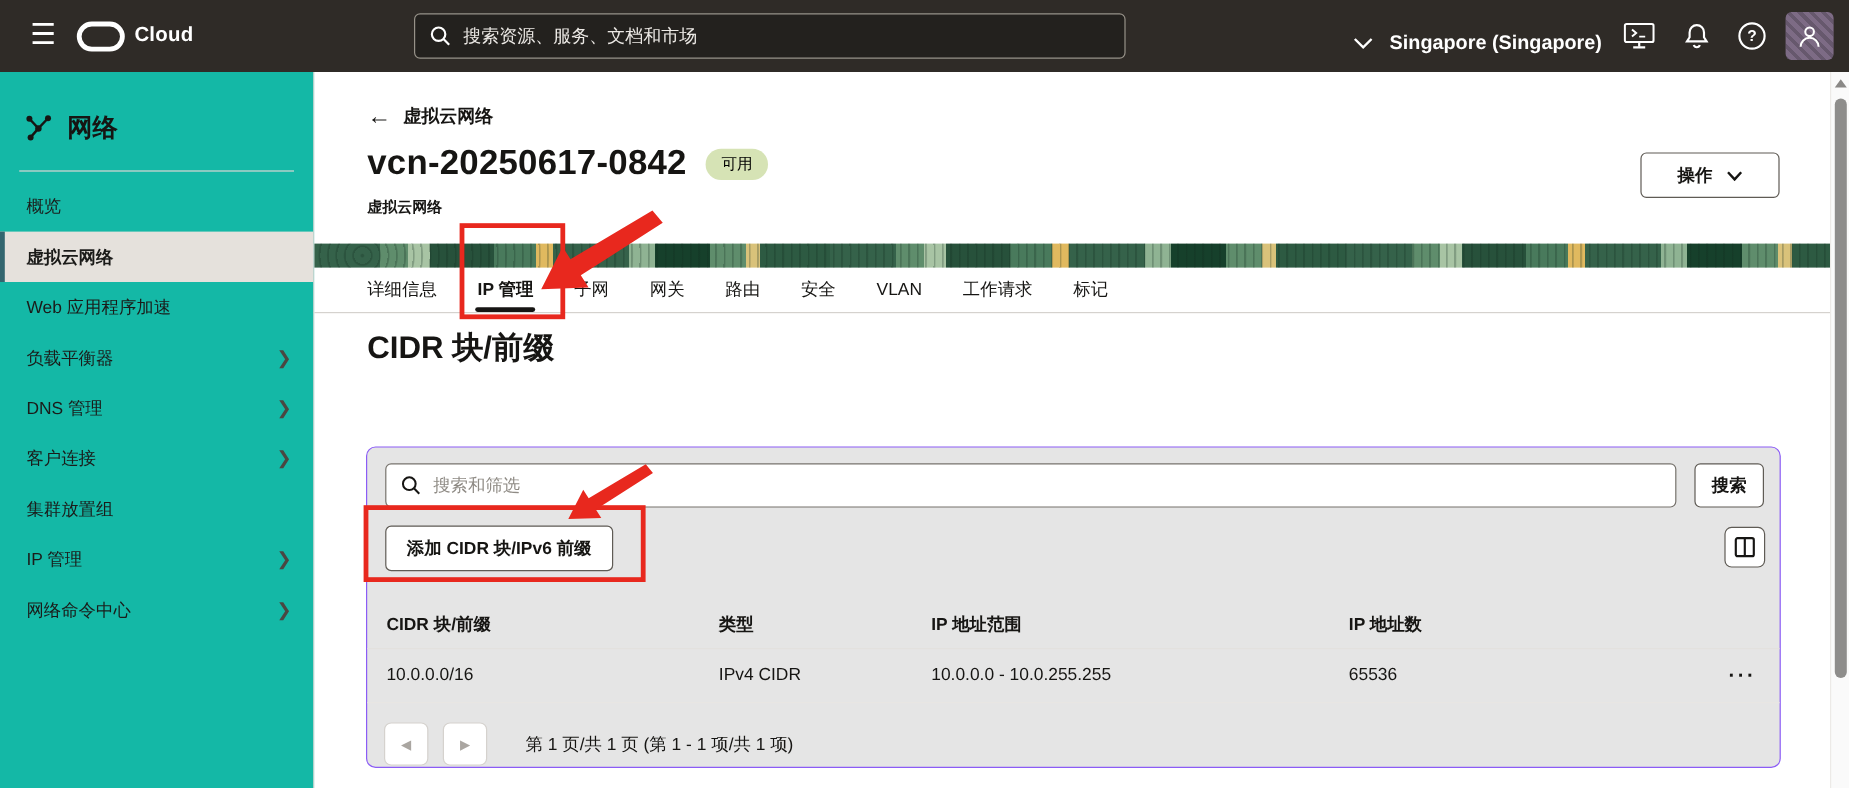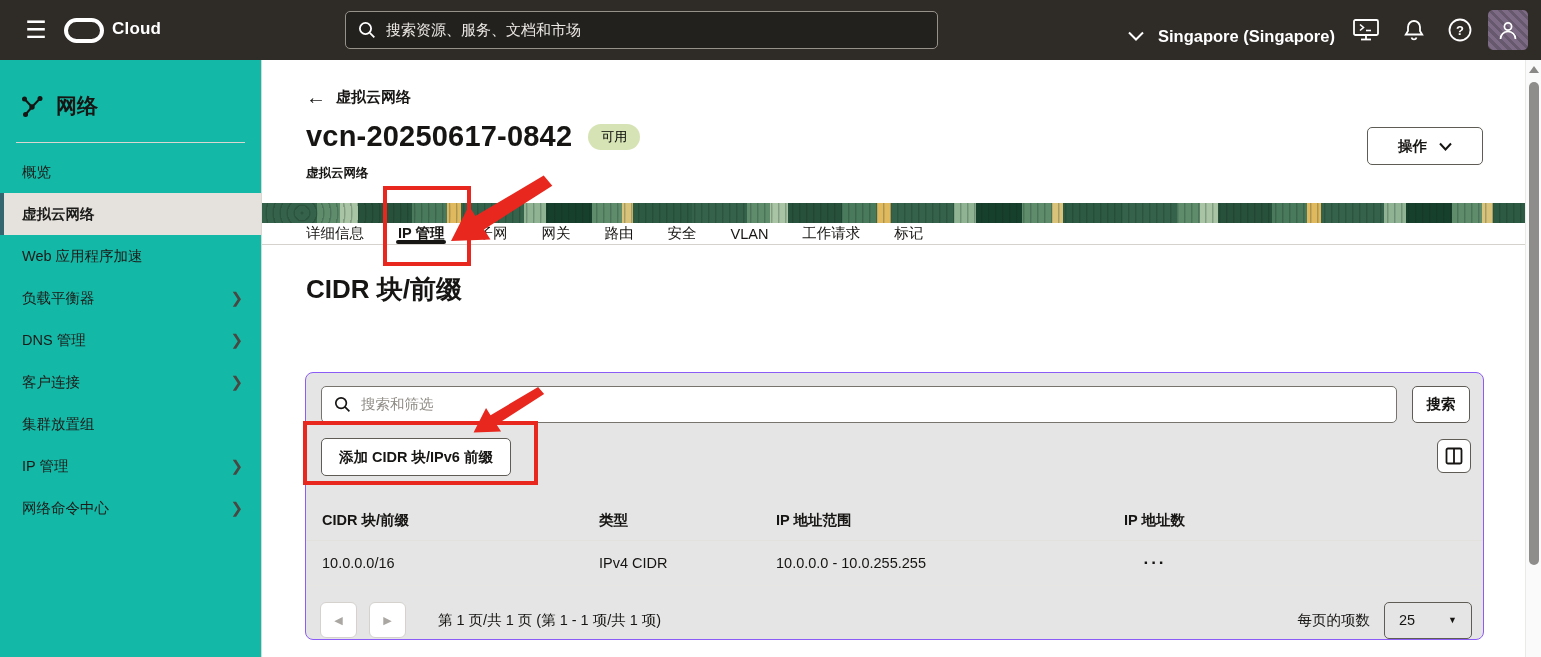--- a/index.html
+++ b/index.html
@@ -40,21 +40,21 @@
   .actions-btn { position:absolute; right:42px; top:67px; height:38px; padding:0 30px; background:#fff; border:1px solid #5f5b55; border-radius:5px; display:flex; align-items:center; gap:12px; font-size:14.5px; font-weight:bold; cursor:pointer; }
 
   .banner { position:absolute; left:0; top:143px; width:1263px; height:20px;
     background:
       repeating-radial-gradient(circle at 40px 10px, rgba(16,42,29,.25) 0 1px, transparent 2px 7px),
       repeating-linear-gradient(90deg,
         #35624a 0 55px, #5f8d6c 55px 78px, #a8c4a4 78px 96px, #27513b 96px 150px,
         #497a5c 150px 185px, #e0b95f 185px 199px, #35624a 199px 262px, #8fb393 262px 284px,
         #16402b 284px 330px, #5f8d6c 330px 360px, #d9c27a 360px 371px, #2d5a42 371px 430px); }
 
-  .tabbar { position:absolute; left:0; top:163px; width:1263px; height:22px; border-bottom:1px solid #d5d2ce; display:flex; align-items:stretch; gap:34px; padding-left:44px; }
+  .tabbar { position:absolute; left:0; top:163px; width:1263px; height:38px; border-bottom:1px solid #d5d2ce; display:flex; align-items:stretch; gap:34px; padding-left:44px; }
   .tab { position:relative; display:flex; align-items:center; font-size:14.5px; color:#161513; cursor:pointer; white-space:nowrap; }
   .tab.active { font-weight:bold; }
   .tab.active::after { content:""; position:absolute; left:-2px; right:-2px; bottom:0; height:4px; background:#161513; border-radius:3px; }
 
   .sec-title { position:absolute; left:44px; top:212px; font-size:26px; font-weight:bold; }
   .sec-desc { position:absolute; left:44px; top:252px; width:1170px; font-size:14.5px; line-height:1.8; color:#161513; }
   .sec-desc a { color:#226d79; text-decoration:underline; cursor:pointer; }
 
   
   .card { position:absolute; left:43px; top:312px; width:1179px; height:268px; border:1px solid #8b5cf6; border-radius:8px; background:#e5e5e5; }
@@ -268,34 +268,28 @@
       <div class="c1">CIDR 块/前缀</div>
       <div class="c2">类型</div>
       <div class="c3">IP 地址范围</div>
       <div class="c4">IP 地址数</div>
       <div class="row-actions"></div>
     </div>
     <div class="trow">
       <div class="c1">10.0.0.0/16</div>
       <div class="c2">IPv4 CIDR</div>
       <div class="c3">10.0.0.0 - 10.0.255.255</div>
+      <div class="c4">65536</div>
       <div class="row-actions">···</div>
     </div>
 
     <div class="pgn">
       <div class="pg-btn">◀</div>
       <div class="pg-btn">▶</div>
       <div class="pg-text">第 1 页/共 1 页 (第 1 - 1 项/共 1 项)</div>
-      <div class="per-page">
-        <span class="lbl">每页的项数</span>
-        <div class="pp-select">
-          <span>25</span>
-          <span class="tri">▼</span>
-        </div>
-      </div>
     </div>
   </div>
 </div>
 
 <div class="scrollbar">
   <div class="sb-up"></div>
   <div class="sb-thumb"></div>
 </div>
 
 <div class="anno-box" style="left:383px; top:186px; width:88px; height:80px;"></div>

